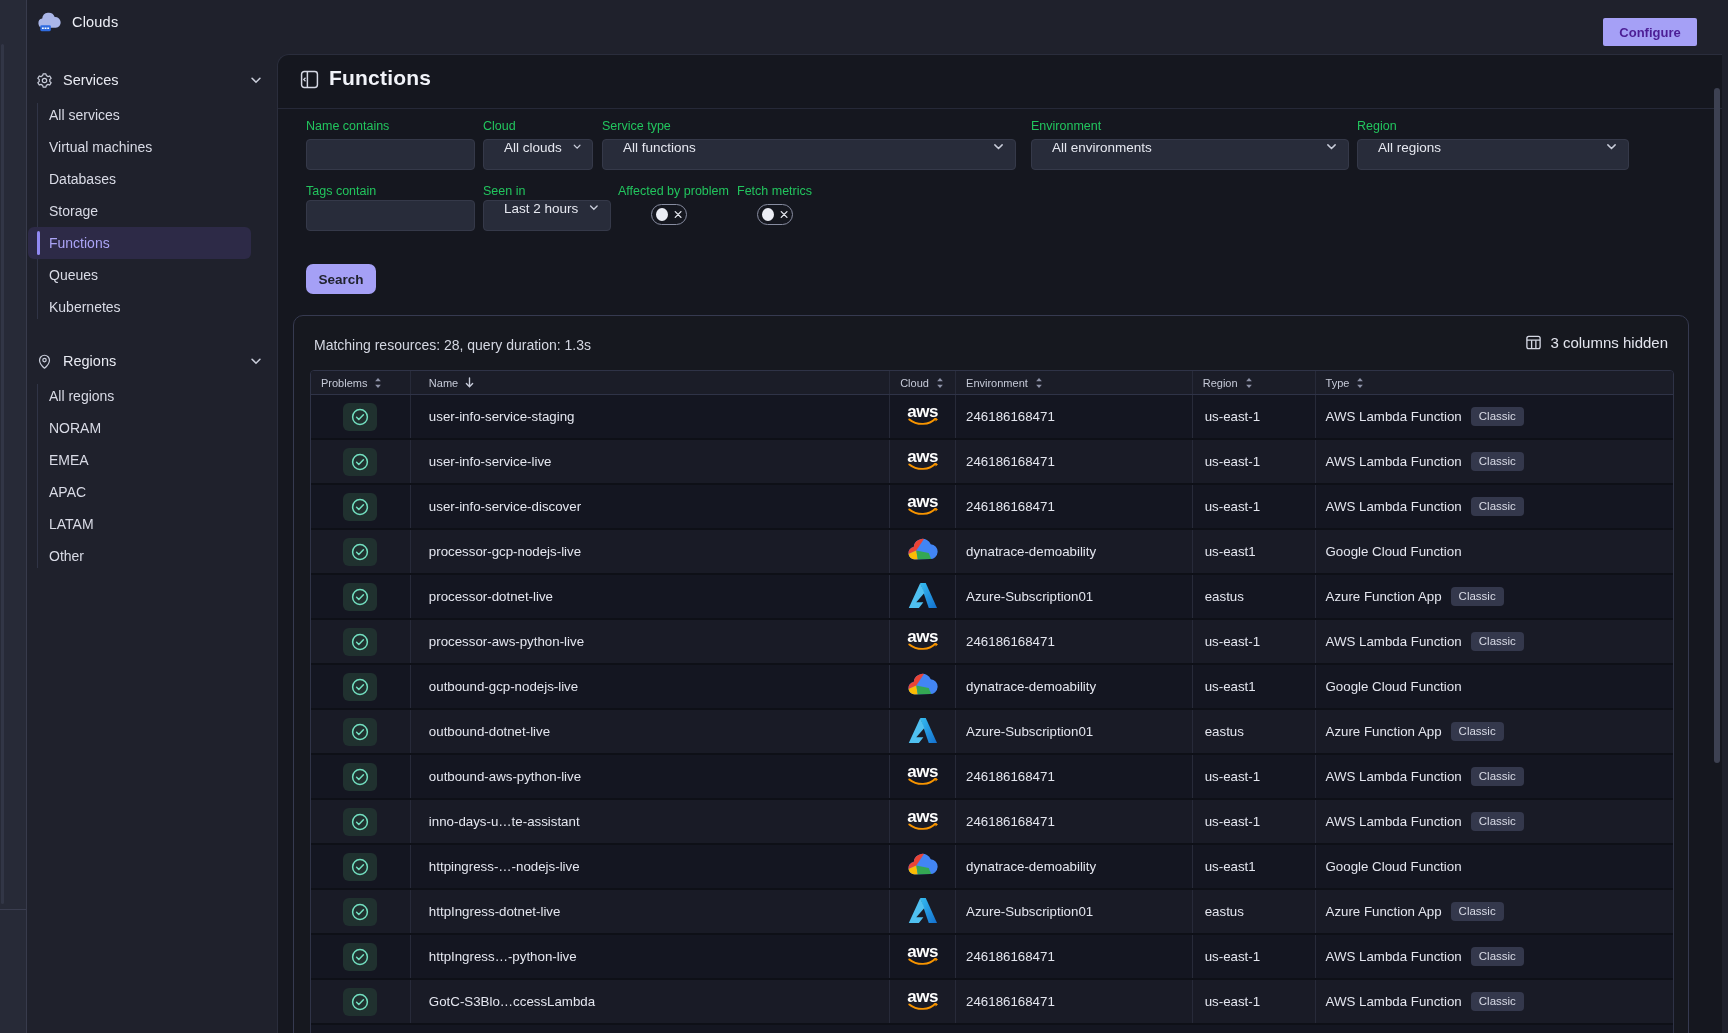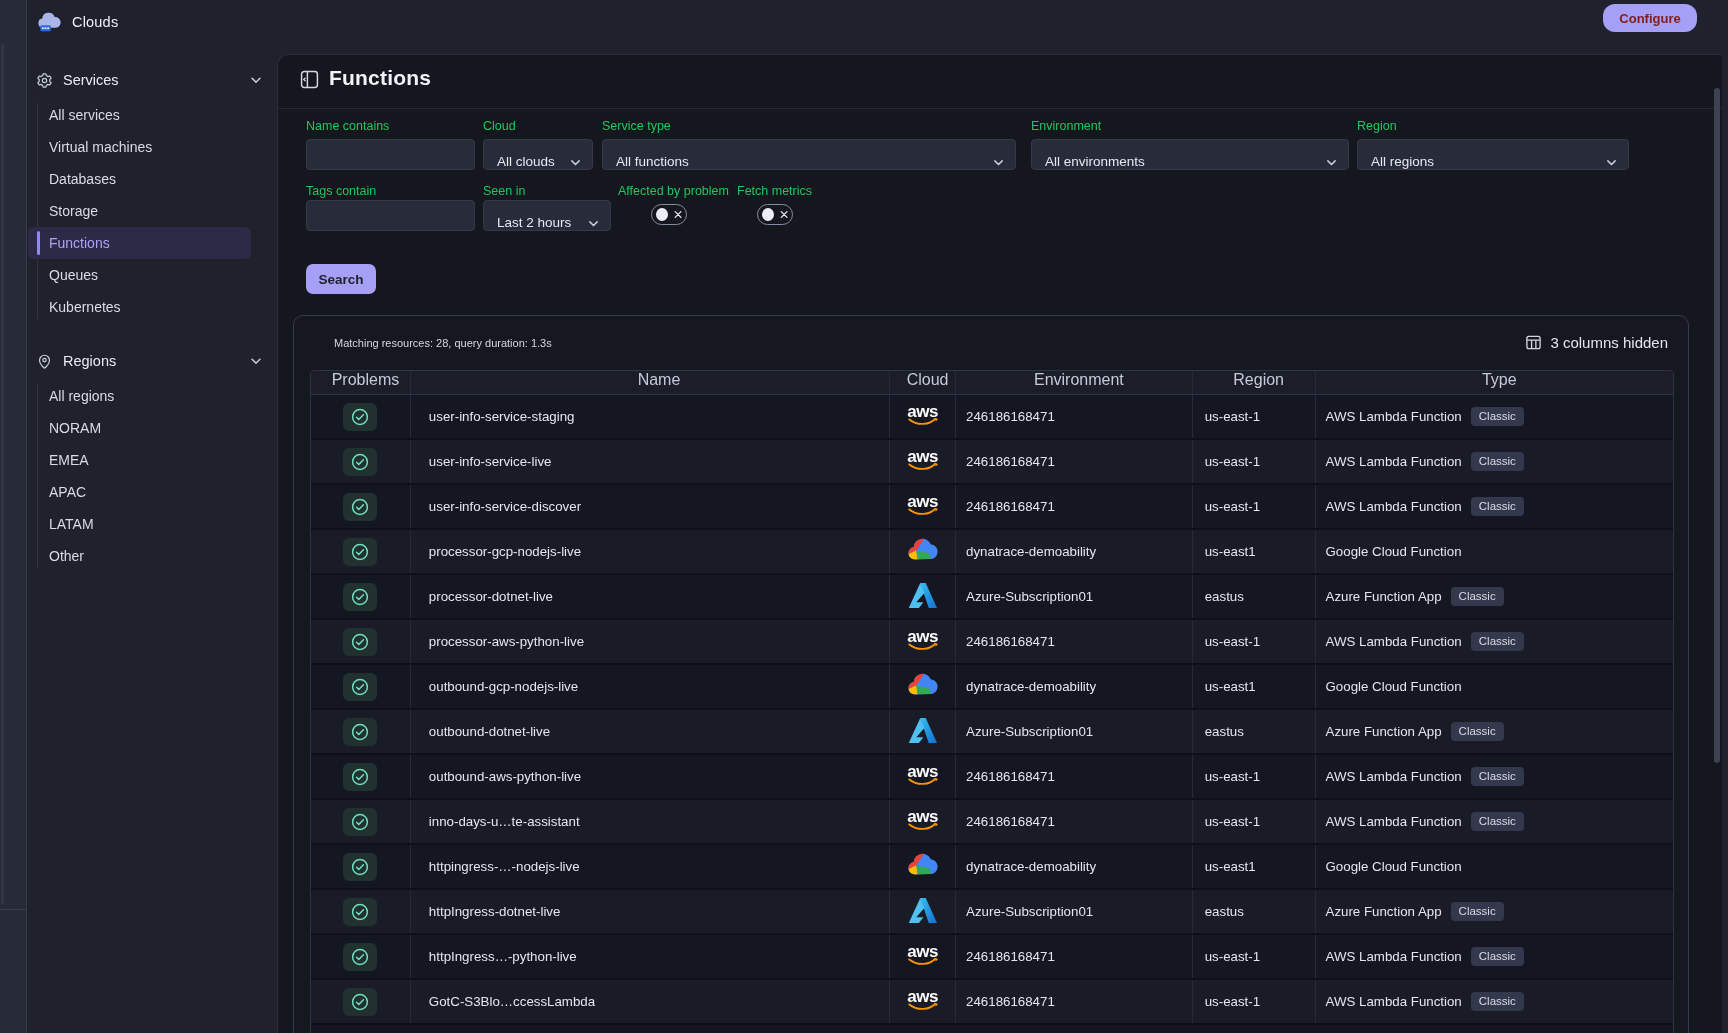--- a/index.html
+++ b/index.html
@@ -9,22 +9,22 @@
   
   .rail { position:absolute; left:0; top:0; width:27px; height:1033px;
           background:#272a37; border-right:1px solid #383b4c; }
   .rail .rail-divider { position:absolute; left:0; top:909px; width:100%; height:1px; background:#3a3d4f; }
   .rail .rail-scroll { position:absolute; left:1px; top:44px; width:3px; height:860px; background:#3c4053; opacity:.55; border-radius:2px; }
 
   
   .topbar { position:absolute; left:27px; top:0; width:1701px; height:44px; background:#1f212c; }
   .brand { position:absolute; left:3px; top:7px; display:flex; align-items:center; gap:10px; height:30px; padding:0 6px; }
   .brand span { font-size:14.5px; color:#eef0f7; letter-spacing:.2px; }
-  .configure-btn { position:absolute; left:1576px; top:4px; width:94px; height:28px; border:none;
-          background:#a5a0f6; color:#7f1d1d; font-weight:700; font-size:13px; border-radius:12px;
+  .configure-btn { position:absolute; left:1576px; top:18px; width:94px; height:28px; border:none;
+          background:#a5a0f6; color:#4c1d95; font-weight:700; font-size:13px; border-radius:2px;
           font-family:"Liberation Sans", sans-serif; cursor:pointer; }
 
   
   .sidebar { position:absolute; left:27px; top:44px; width:250px; height:989px; background:#1f212c; }
   .section-header { display:flex; align-items:center; height:34px; margin-top:19px; padding:0 14px 0 9px; gap:10px; cursor:pointer; }
   .section-header .sec-label { font-size:14.5px; color:#e8eaf2; flex:1; }
   .nav-list { position:relative; padding:2px 0; }
   .nav-list::before { content:""; position:absolute; left:10px; top:6px; bottom:6px; width:1px; background:#303446; }
   .nav-item { position:relative; height:32px; display:flex; align-items:center; margin:0 0 0 1px;
               padding-left:21px; font-size:14px; color:#d9dbe6; border-radius:6px; cursor:pointer; width:223px; }
@@ -37,41 +37,41 @@
            border-top-left-radius:12px; border-top:1px solid #2a2d3c; border-left:1px solid #2a2d3c; }
   .panel-icon { position:absolute; left:22px; top:15px; cursor:pointer; }
   .panel-title { position:absolute; left:51px; top:11px; font-size:21px; font-weight:700; color:#f1f3f9; letter-spacing:.2px; }
   .panel-divider { position:absolute; left:0; top:53px; width:100%; height:1px; background:#262938; }
 
   .flabel { position:absolute; font-size:12.5px; color:#22c55e; }
   .r1 { top:64px; } .r2 { top:129px; }
   .fcontrol { position:absolute; height:31px; background:#282c3a; border:1px solid #353949; border-radius:4px; }
   .row1 { top:84px; } .row2 { top:145px; }
   input.fcontrol { color:#e6e8f0; font-size:13.5px; padding:0 10px; font-family:"Liberation Sans", sans-serif; outline:none; }
-  .select { display:flex; align-items:flex-end; justify-content:space-between; padding:0 10px 0 13px; cursor:pointer; gap:10px; }
+  .select { display:flex; align-items:flex-start; justify-content:space-between; padding:0 10px 0 20px; cursor:pointer; gap:10px; }
   .select .sel-value { font-size:13.5px; color:#e6e8f0; white-space:nowrap; }
 
   .toggle { position:absolute; width:36px; height:21px; border:1px solid #878ca0; border-radius:11px;
             display:flex; align-items:center; padding:0 4px; gap:6px; cursor:pointer; top:149px; }
   .knob { width:13px; height:13px; border-radius:50%; background:#eceef5; }
 
   .search-btn { position:absolute; left:28px; top:209px; width:70px; height:30px; border:none; border-radius:7px;
             background:#a5a0f6; color:#20222e; font-weight:700; font-size:13.5px; font-family:"Liberation Sans", sans-serif; cursor:pointer; }
 
   
   .card { position:absolute; left:15px; top:260px; width:1396px; height:719px;
           border:1px solid #363a50; border-radius:10px 10px 0 0; background:#16181f; overflow:hidden; }
-  .summary { position:absolute; left:40px; top:21px; font-size:11px; color:#d4d7e2; }
+  .summary { position:absolute; left:20px; top:21px; font-size:14px; color:#d4d7e2; }
   .cols-hidden { position:absolute; right:20px; top:18px; display:flex; align-items:center; gap:8px; cursor:pointer; }
   .cols-hidden span { font-size:15px; color:#e3e5ee; font-weight:500; }
 
   .table { position:absolute; left:16px; top:54px; width:1364px; bottom:-1px;
            border:1px solid #2f3347; border-radius:4px 4px 0 0; overflow:hidden; background:#141621; }
   .thead { display:flex; height:24px; background:#1b1d28; border-bottom:1px solid #2f3347; }
-  .hcell { display:flex; align-items:center; gap:6px; font-size:16px; color:#c6cad8; cursor:pointer;flex-direction:column; }
+  .hcell { display:flex; align-items:center; gap:6px; font-size:11px; color:#c6cad8; cursor:pointer; }
   .trow { display:flex; height:45px; border-bottom:2px solid #0e1017; cursor:pointer; }
   .trow.odd  { background:#141621; }
   .trow.even { background:#191b26; }
   .cell { display:flex; align-items:center; font-size:13.3px; color:#e4e6ef; }
   .c0 { width:99px; }  .c1 { width:480px; } .c2 { width:66px; }
   .c3 { width:237px; } .c4 { width:123px; } .c5 { width:359px; }
   .bordered { border-left:1px solid #272a39; }
   .p10 { padding-left:10px; } .p18 { padding-left:18px; } .p12 { padding-left:12px; }
   .c0.cell { justify-content:center; }
   .c2.cell { justify-content:center; }

